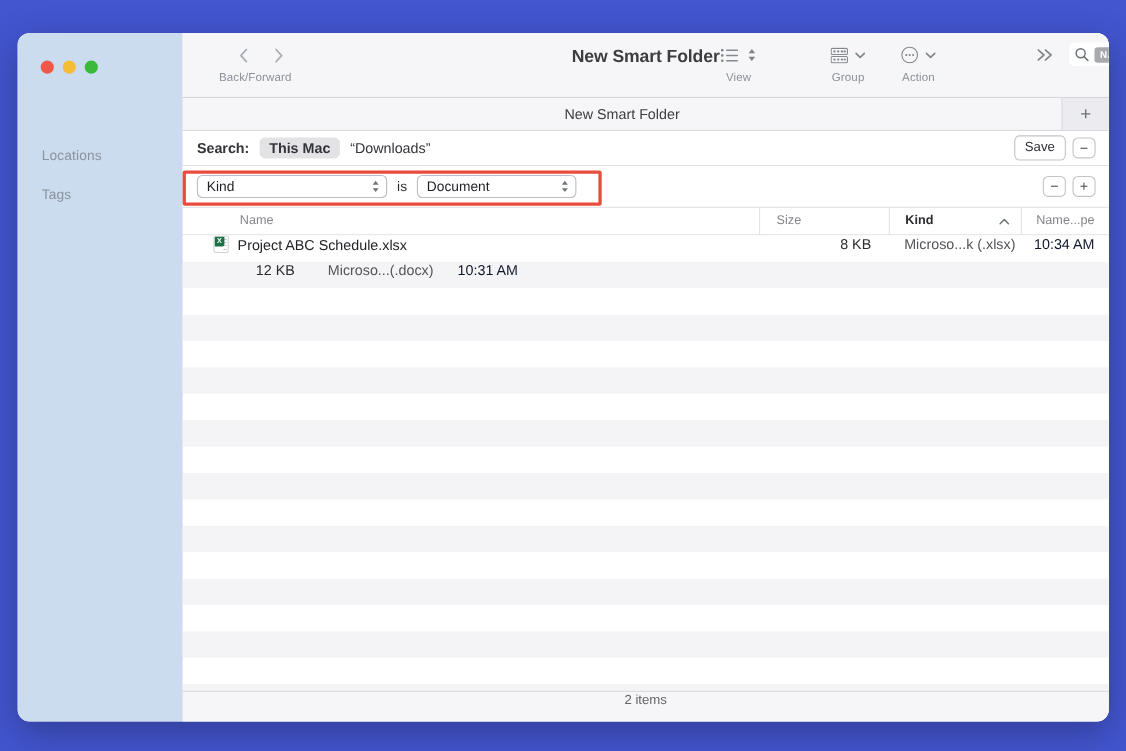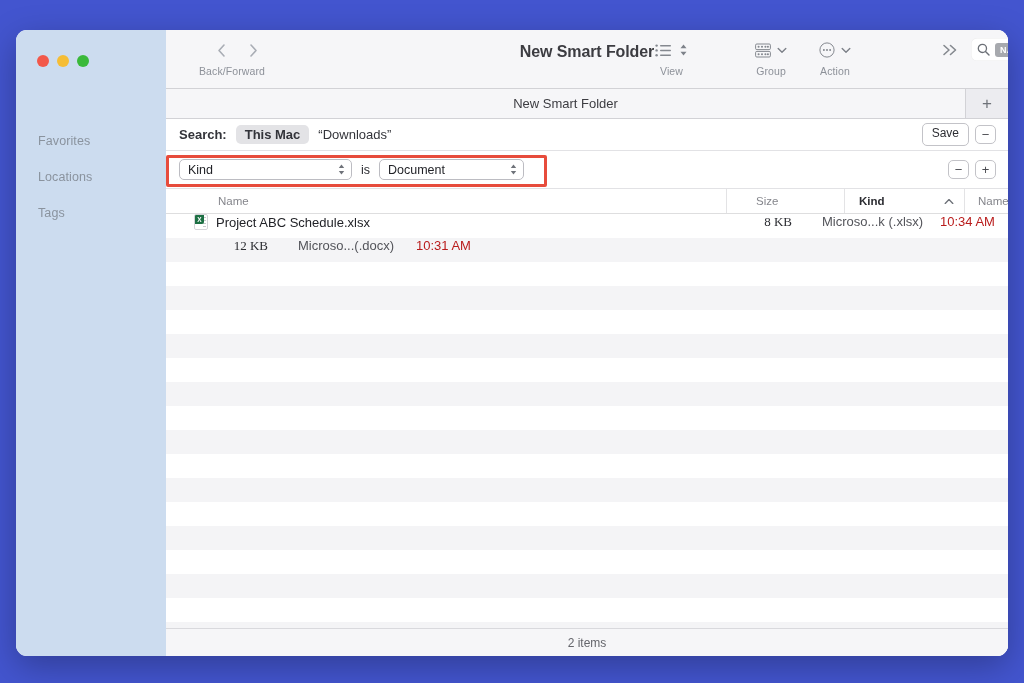--- a/index.html
+++ b/index.html
@@ -294,21 +294,21 @@
     border-bottom: .5px solid #dededf;
   }
   .col {
     height: 100%;
     display: flex;
     align-items: center;
     position: relative;
   }
   .col + .col { border-left: .7px solid #e3e3e5; }
   .col-name  { flex: 0 0 524px; padding-left: 52px; }
-  .col-size  { flex: 0 0 118px; padding-left: 29px; margin-left: 36px; }
+  .col-size  { flex: 0 0 118px; padding-left: 15px; }
   .col-kind  { flex: 0 0 120px; padding-left: 14px; color: #2b2c31; font-weight: 700; }
   .col-date  { flex: 1 1 auto; padding-left: 13px; }
   .sortchev {
     position: absolute;
     right: 10px;
     color: #6e7279;
     font-size: 9px;
   }
 
   
@@ -332,33 +332,32 @@
     padding-left: 28px;
     gap: 8px;
     overflow: hidden;
     white-space: nowrap;
   }
   .fsize {
     flex: 0 0 118px;
     text-align: right;
     padding-right: 16px;
     color: #2c2d32;
-    font-family: Liberation Serif, serif;
   }
   .fkind {
     flex: 0 0 120px;
     padding-left: 14px;
     color: #53545a;
     white-space: nowrap;
     overflow: hidden;
   }
   .fdate {
     flex: 1 1 auto;
     padding-left: 12px;
-    color: #b91c1c;
+    color: #0f172a;
     white-space: nowrap;
     overflow: hidden;
   }
 
   .ficon {
     width: 14px; height: 16px;
     border-radius: 2px;
     background: #ffffff;
     border: .7px solid #d4d4d8;
     position: relative;
@@ -399,42 +398,41 @@
         #c9c9ce 9px 10px, transparent 10px 11px);
   }
 
   
   #statusbar {
     height: 28px;
     flex: 0 0 28px;
     background: #f6f6f8;
     border-top: .5px solid #d9d9dd;
     display: flex;
-    align-items: center;
+    align-items: flex-start;
     justify-content: center;
     font-size: 12px;
     color: #64656b;
   }
 
   svg { display: block; }
 </style>
 </head>
 <body>
 
 <div id="finder-window">
 
   <div id="sidebar">
     <div class="traffic-lights">
       <div class="tl tl-red"></div>
       <div class="tl tl-yellow"></div>
       <div class="tl tl-green"></div>
     </div>
 
     <div class="sidebar-sections">
-      <div class="sb-header">Favorites</div>
       <div class="sb-header">Locations</div>
       <div class="sb-header">Tags</div>
     </div>
   </div>
 
   <div id="content">
 
     <div id="toolbar">
 
       <div class="tb-group" id="navgroup">

